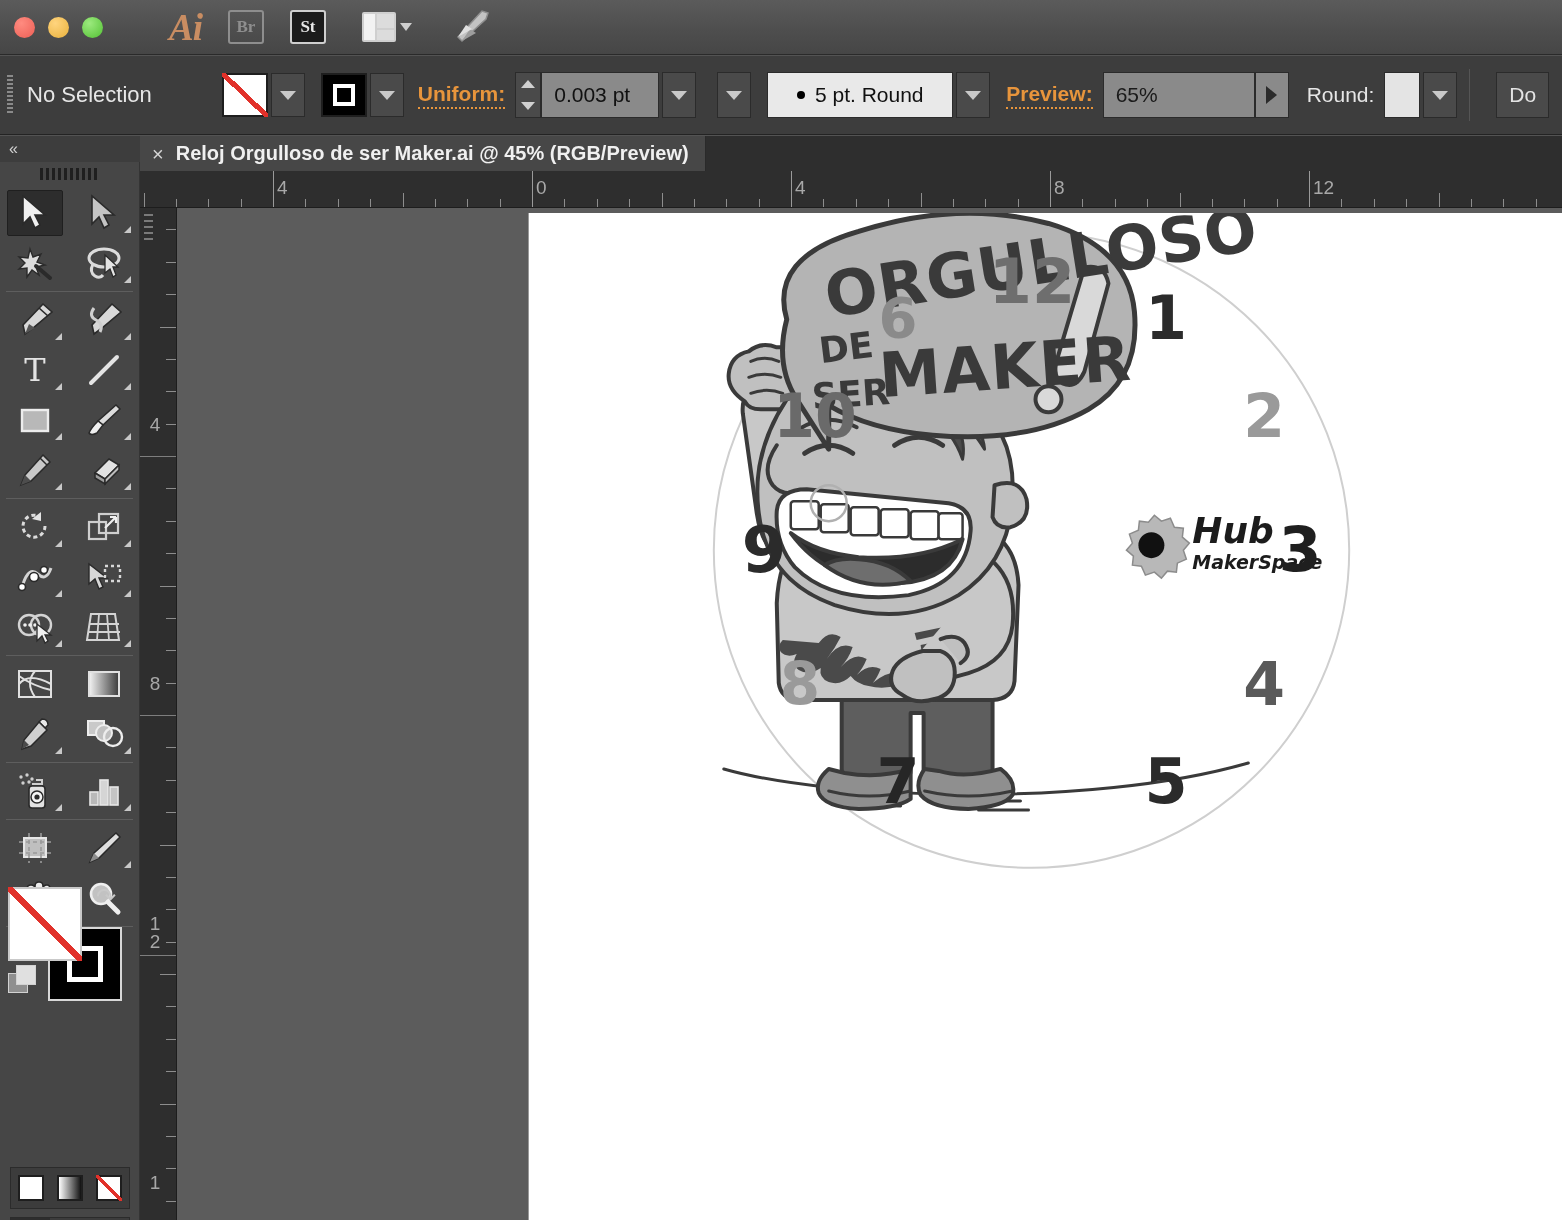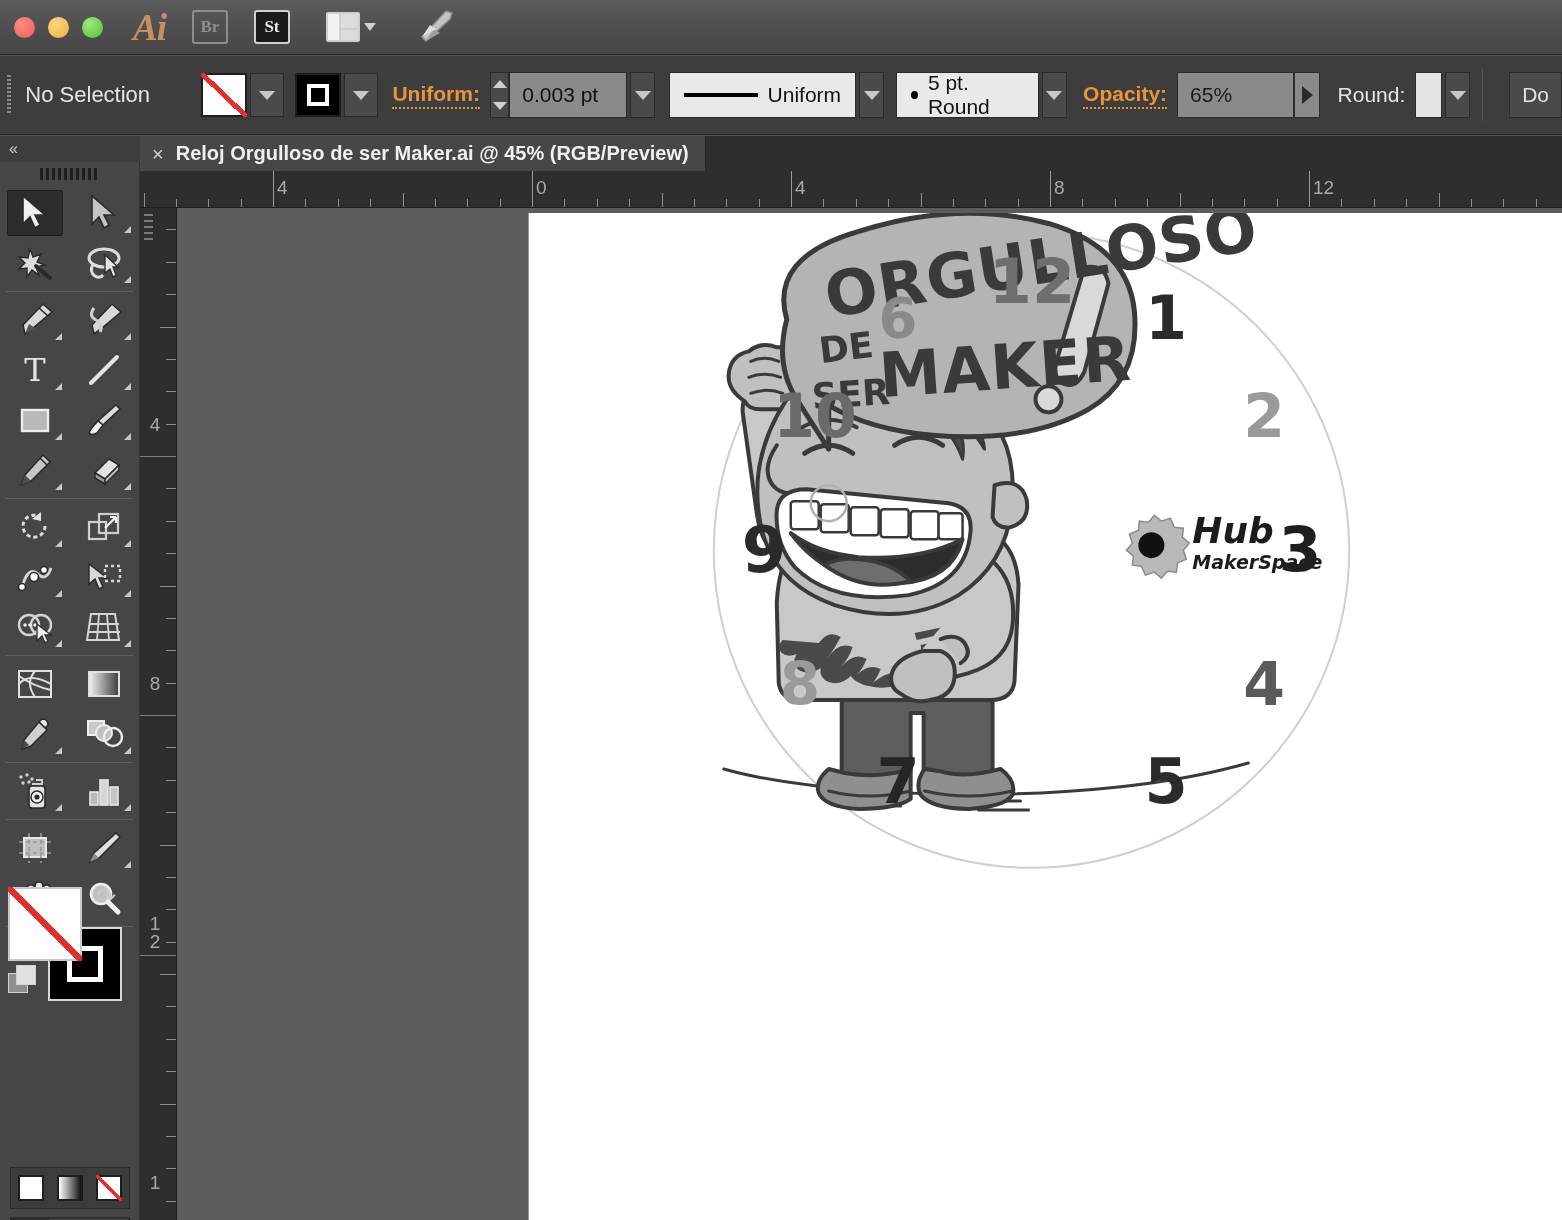--- a/index.html
+++ b/index.html
@@ -17,21 +17,21 @@
     background: linear-gradient(180deg,#5b5b5b 0%,#4e4e4e 55%,#464646 100%);
     border-bottom: 1px solid #2a2a2a;
     display: flex; align-items: center;
   }
   .traffic { display: flex; gap: 13px; margin-left: 14px; }
   .tl { width: 21px; height: 21px; border-radius: 50%; }
   .tl.red { background: radial-gradient(circle at 35% 30%, #ff8b80, #ec5f55); }
   .tl.yel { background: radial-gradient(circle at 35% 30%, #ffd47e, #e8b13c); }
   .tl.grn { background: radial-gradient(circle at 35% 30%, #9cea7e, #53c134); }
   .ai-logo {
-    margin-left: 30px; font-family: "Liberation Serif", serif;
+    margin-left: 66px; font-family: "Liberation Serif", serif;
     font-size: 37px; font-weight: bold; font-style: italic;
     color: #c98d62; letter-spacing: -1px; line-height: 1;
   }
   .appicon {
     width: 36px; height: 34px; margin-left: 26px;
     display: flex; align-items: center; justify-content: center;
     border: 2px solid #8e8e8e; border-radius: 3px;
     color: #8e8e8e; font-size: 17px; font-weight: bold;
     font-family: "Liberation Serif", serif;
   }
@@ -272,38 +272,34 @@
       <span>
           <i class="tri-dn2"></i>
         </span>
     </div>
     <div class="valbox">0.003 pt</div>
     <div class="ddbtn" style="height:46px">
         <div class="tri"></div>
       </div>
 
     <div style="width:18px"></div>
-    <div class="selbox" style="width:224px; justify-content:flex-start">
-      <span class="dash"></span>
-      <span>Uniform</span>
-    </div>
     <div class="ddbtn" style="height:46px">
         <div class="tri"></div>
       </div>
 
     <div style="width:16px"></div>
     <div class="selbox" style="width:186px">
       <span class="dot"></span>
       <span>5 pt. Round</span>
     </div>
     <div class="ddbtn" style="height:46px">
         <div class="tri"></div>
       </div>
 
-    <div class="lbl-op">Opacity:</div>
+    <div class="lbl-op">Preview:</div>
     <div class="opval">65%</div>
     <div class="playbtn">
         <div class="tri"></div>
       </div>
 
     <div class="lbl-style">Round:</div>
     <div class="stylesw"></div>
     <div class="ddbtn" style="height:46px">
         <div class="tri"></div>
       </div>

